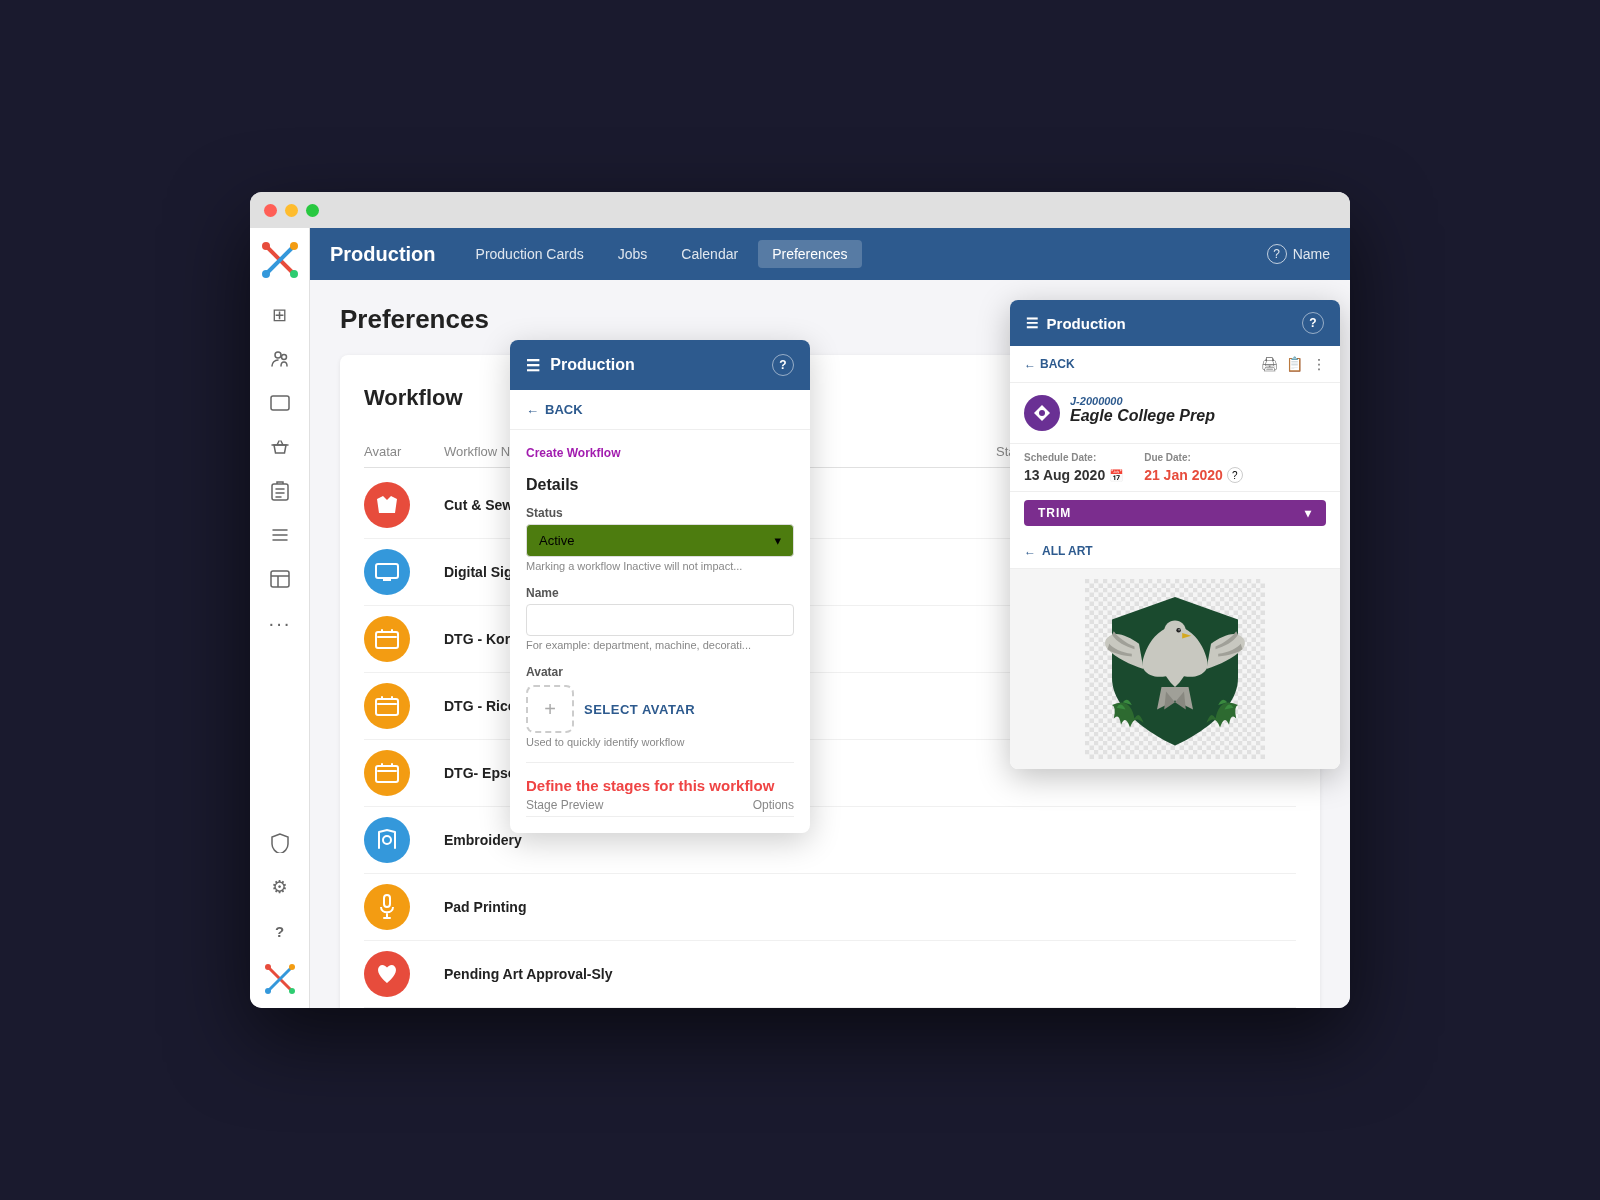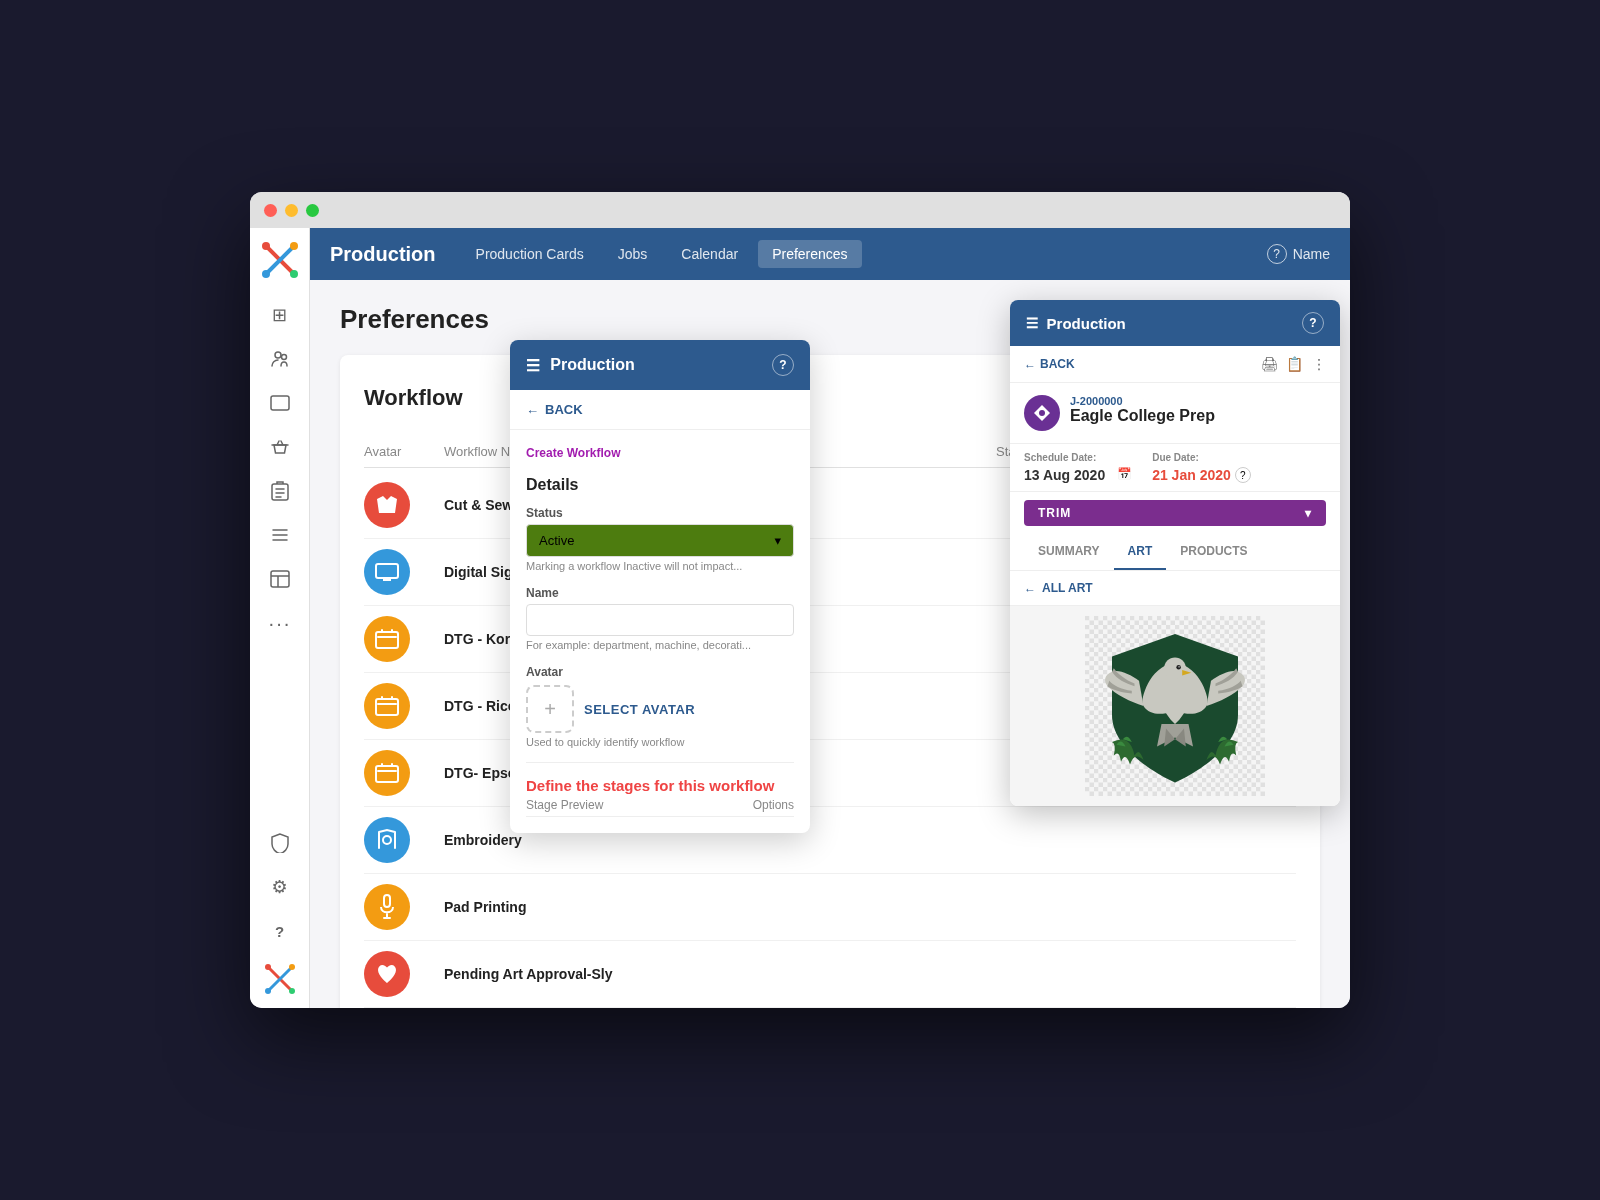--- a/index.html
+++ b/index.html
@@ -440,20 +440,21 @@
       color: #666;
       font-size: 14px;
     }
 
     .detail-job-info {
       padding: 12px 14px;
       display: flex;
       align-items: flex-start;
       gap: 10px;
       border-bottom: 1px solid #eee;
+      font-style: italic;
     }
 
     .job-icon {
       width: 36px;
       height: 36px;
       background: #6a3094;
       border-radius: 50%;
       display: flex;
       align-items: center;
       justify-content: center;
@@ -873,44 +874,39 @@
               </div>
               <div>
                 <div class="job-number">J-2000000</div>
                 <div class="job-name">Eagle College Prep</div>
               </div>
             </div>
 
             <div class="date-row">
               <div class="date-group">
                 <label class="form-label">Schedule Date:</label>
-                <div style="display:flex; align-items:flex-start; gap:12px;">
+                <div style="display:flex; align-items:flex-end; gap:4px;">
                   <span class="date-value">13 Aug 2020</span>
                   <span style="font-size:12px; cursor:pointer;">📅</span>
                 </div>
               </div>
               <div class="date-group">
                 <label class="form-label">Due Date:</label>
                 <div style="display:flex; align-items:flex-end; gap:4px;">
                   <span class="date-value overdue">21 Jan 2020</span>
                   <span style="font-size:12px; border:1px solid #ccc; border-radius:50%; width:16px; height:16px; display:flex; align-items:center; justify-content:center; font-size:10px; cursor:pointer;">?</span>
                 </div>
               </div>
             </div>
 
             <div class="trim-badge">
               <span>TRIM</span>
               <span style="cursor:pointer;">▾</span>
             </div>
 
-            <div class="detail-tabs">
-              <div class="detail-tab">SUMMARY</div>
-              <div class="detail-tab active">ART</div>
-              <div class="detail-tab">PRODUCTS</div>
-            </div>
 
             <div class="all-art-link">
               <span>←</span>
               <span>ALL ART</span>
             </div>
 
             <div class="art-image">
 
               <svg class="eagle-emblem" viewBox="0 0 200 200">
 

